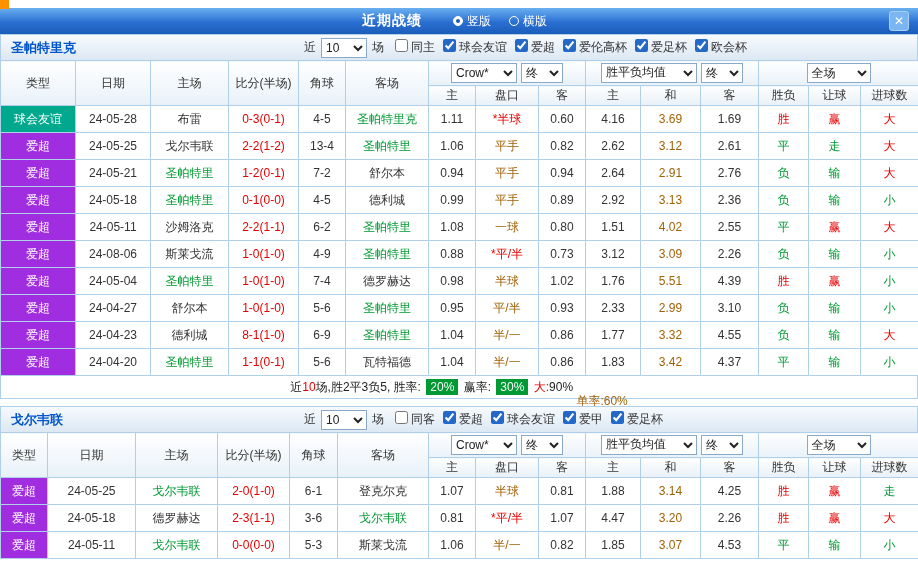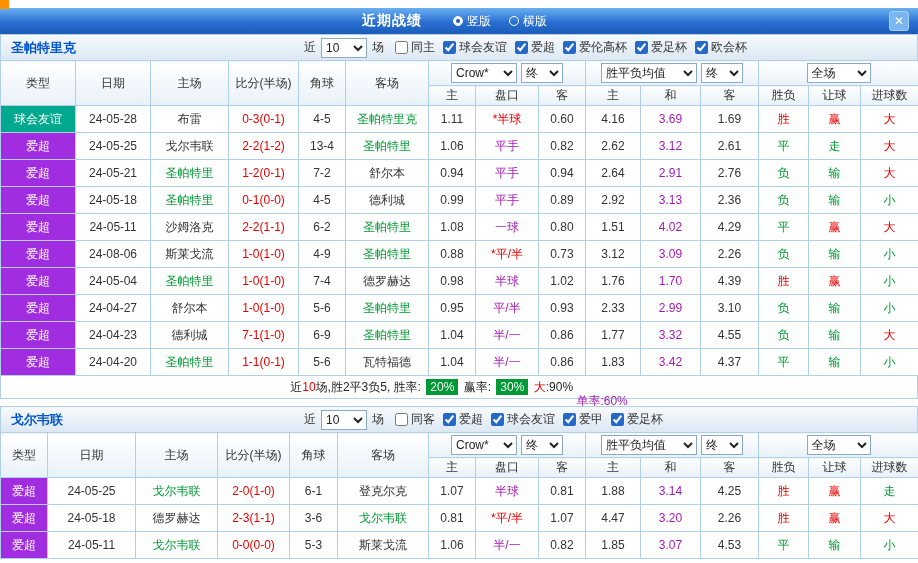--- a/index.html
+++ b/index.html
@@ -33,42 +33,42 @@
   .filter-row {
     height:26px; display:flex; align-items:center; position:relative;
     background:linear-gradient(180deg,#f7fafd,#dce8f3);
     border:1px solid #b0cfe8; border-bottom:none;
   }
   .team-name { color:#0055cc; font-weight:bold; font-size:13px; margin-left:10px; }
   .filters { position:absolute; left:300px; display:flex; align-items:center; white-space:nowrap; }
   .flabel { margin:0 3px; }
   select { font-size:12px; height:20px; border:1px solid #8aa8c8; background:#fff; color:#222; }
   .count-select { width:46px; margin:0 2px; }
-  .cb-label { display:inline-flex; align-items:center; cursor:pointer; }
+  .cb-label { display:inline-flex; cursor:pointer; }
   .cb-label input { width:13px; height:13px; margin:0 3px 0 8px; accent-color:#2468c8; }
 
   
   .match-table { border-collapse:collapse; table-layout:fixed; width:918px; }
   .match-table th, .match-table td {
     border:1px solid #b0cfe8; padding:0; text-align:center;
     overflow:hidden; white-space:nowrap; font-weight:normal;
   }
   .head-top th { height:25px; background:linear-gradient(180deg,#ffffff,#e8f1f9); }
   .head-sub th { height:20px; background:linear-gradient(180deg,#fdfefe,#e9f1f8); }
   .match-table tbody td { height:26px; line-height:26px; background:#fff; }
   .sel-th select { margin:0 2px; vertical-align:middle; }
   .sel-book { width:66px; }
   .sel-final { width:42px; }
-  .sel-avg { width:96px; }
+  .sel-avg { width:96px;font-family:Liberation Mono, monospace; }
   .sel-full { width:64px; }
 
   .league-cell { color:#fff; }
   .c-red { color:#e60000; }
   .c-green { color:#009933; }
-  .c-blue { color:#a21caf;margin-top:28px; }
+  .c-blue { color:#a16207;margin-top:28px; }
   .c-dark { color:#222; }
 
   
   .summary {
     width:918px; height:23px; border:1px solid #b0cfe8; border-top:none;
     display:flex; align-items:center; justify-content:center; background:#fff;
   }
   .summary span { white-space:pre; }
   .badge { background:#009933; color:#fff; padding:1px 4px; margin:0 2px;text-align:center; }
 </style>
@@ -245,21 +245,21 @@
               <td>24-05-11</td>
               <td>沙姆洛克</td>
               <td class="c-red">2-2(1-1)</td>
               <td>6-2</td>
               <td class="c-green">圣帕特里</td>
               <td>1.08</td>
               <td class="c-blue">一球</td>
               <td>0.80</td>
               <td>1.51</td>
               <td class="c-blue">4.02</td>
-              <td>4.29</td>
+              <td>2.55</td>
               <td class="c-green">平</td>
               <td class="c-red">赢</td>
               <td class="c-red">大</td>
             </tr>
             <tr>
               <td class="league-cell" style="background: rgb(160, 46, 224);">爱超</td>
               <td>24-08-06</td>
               <td>斯莱戈流</td>
               <td class="c-red">1-0(1-0)</td>
               <td>4-9</td>
@@ -278,21 +278,21 @@
               <td class="league-cell" style="background: rgb(160, 46, 224);">爱超</td>
               <td>24-05-04</td>
               <td class="c-green">圣帕特里</td>
               <td class="c-red">1-0(1-0)</td>
               <td>7-4</td>
               <td>德罗赫达</td>
               <td>0.98</td>
               <td class="c-blue">半球</td>
               <td>1.02</td>
               <td>1.76</td>
-              <td class="c-blue">1.70</td>
+              <td class="c-blue">5.51</td>
               <td>4.39</td>
               <td class="c-red">胜</td>
               <td class="c-red">赢</td>
               <td class="c-green">小</td>
             </tr>
             <tr>
               <td class="league-cell" style="background: rgb(160, 46, 224);">爱超</td>
               <td>24-04-27</td>
               <td>舒尔本</td>
               <td class="c-red">1-0(1-0)</td>
@@ -305,21 +305,21 @@
               <td class="c-blue">2.99</td>
               <td>3.10</td>
               <td class="c-green">负</td>
               <td class="c-green">输</td>
               <td class="c-green">小</td>
             </tr>
             <tr>
               <td class="league-cell" style="background: rgb(160, 46, 224);">爱超</td>
               <td>24-04-23</td>
               <td>德利城</td>
-              <td class="c-red">7-1(1-0)</td>
+              <td class="c-red">8-1(1-0)</td>
               <td>6-9</td>
               <td class="c-green">圣帕特里</td>
               <td>1.04</td>
               <td class="c-blue">半/一</td>
               <td>0.86</td>
               <td>1.77</td>
               <td class="c-blue">3.32</td>
               <td>4.55</td>
               <td class="c-green">负</td>
               <td class="c-green">输</td>

